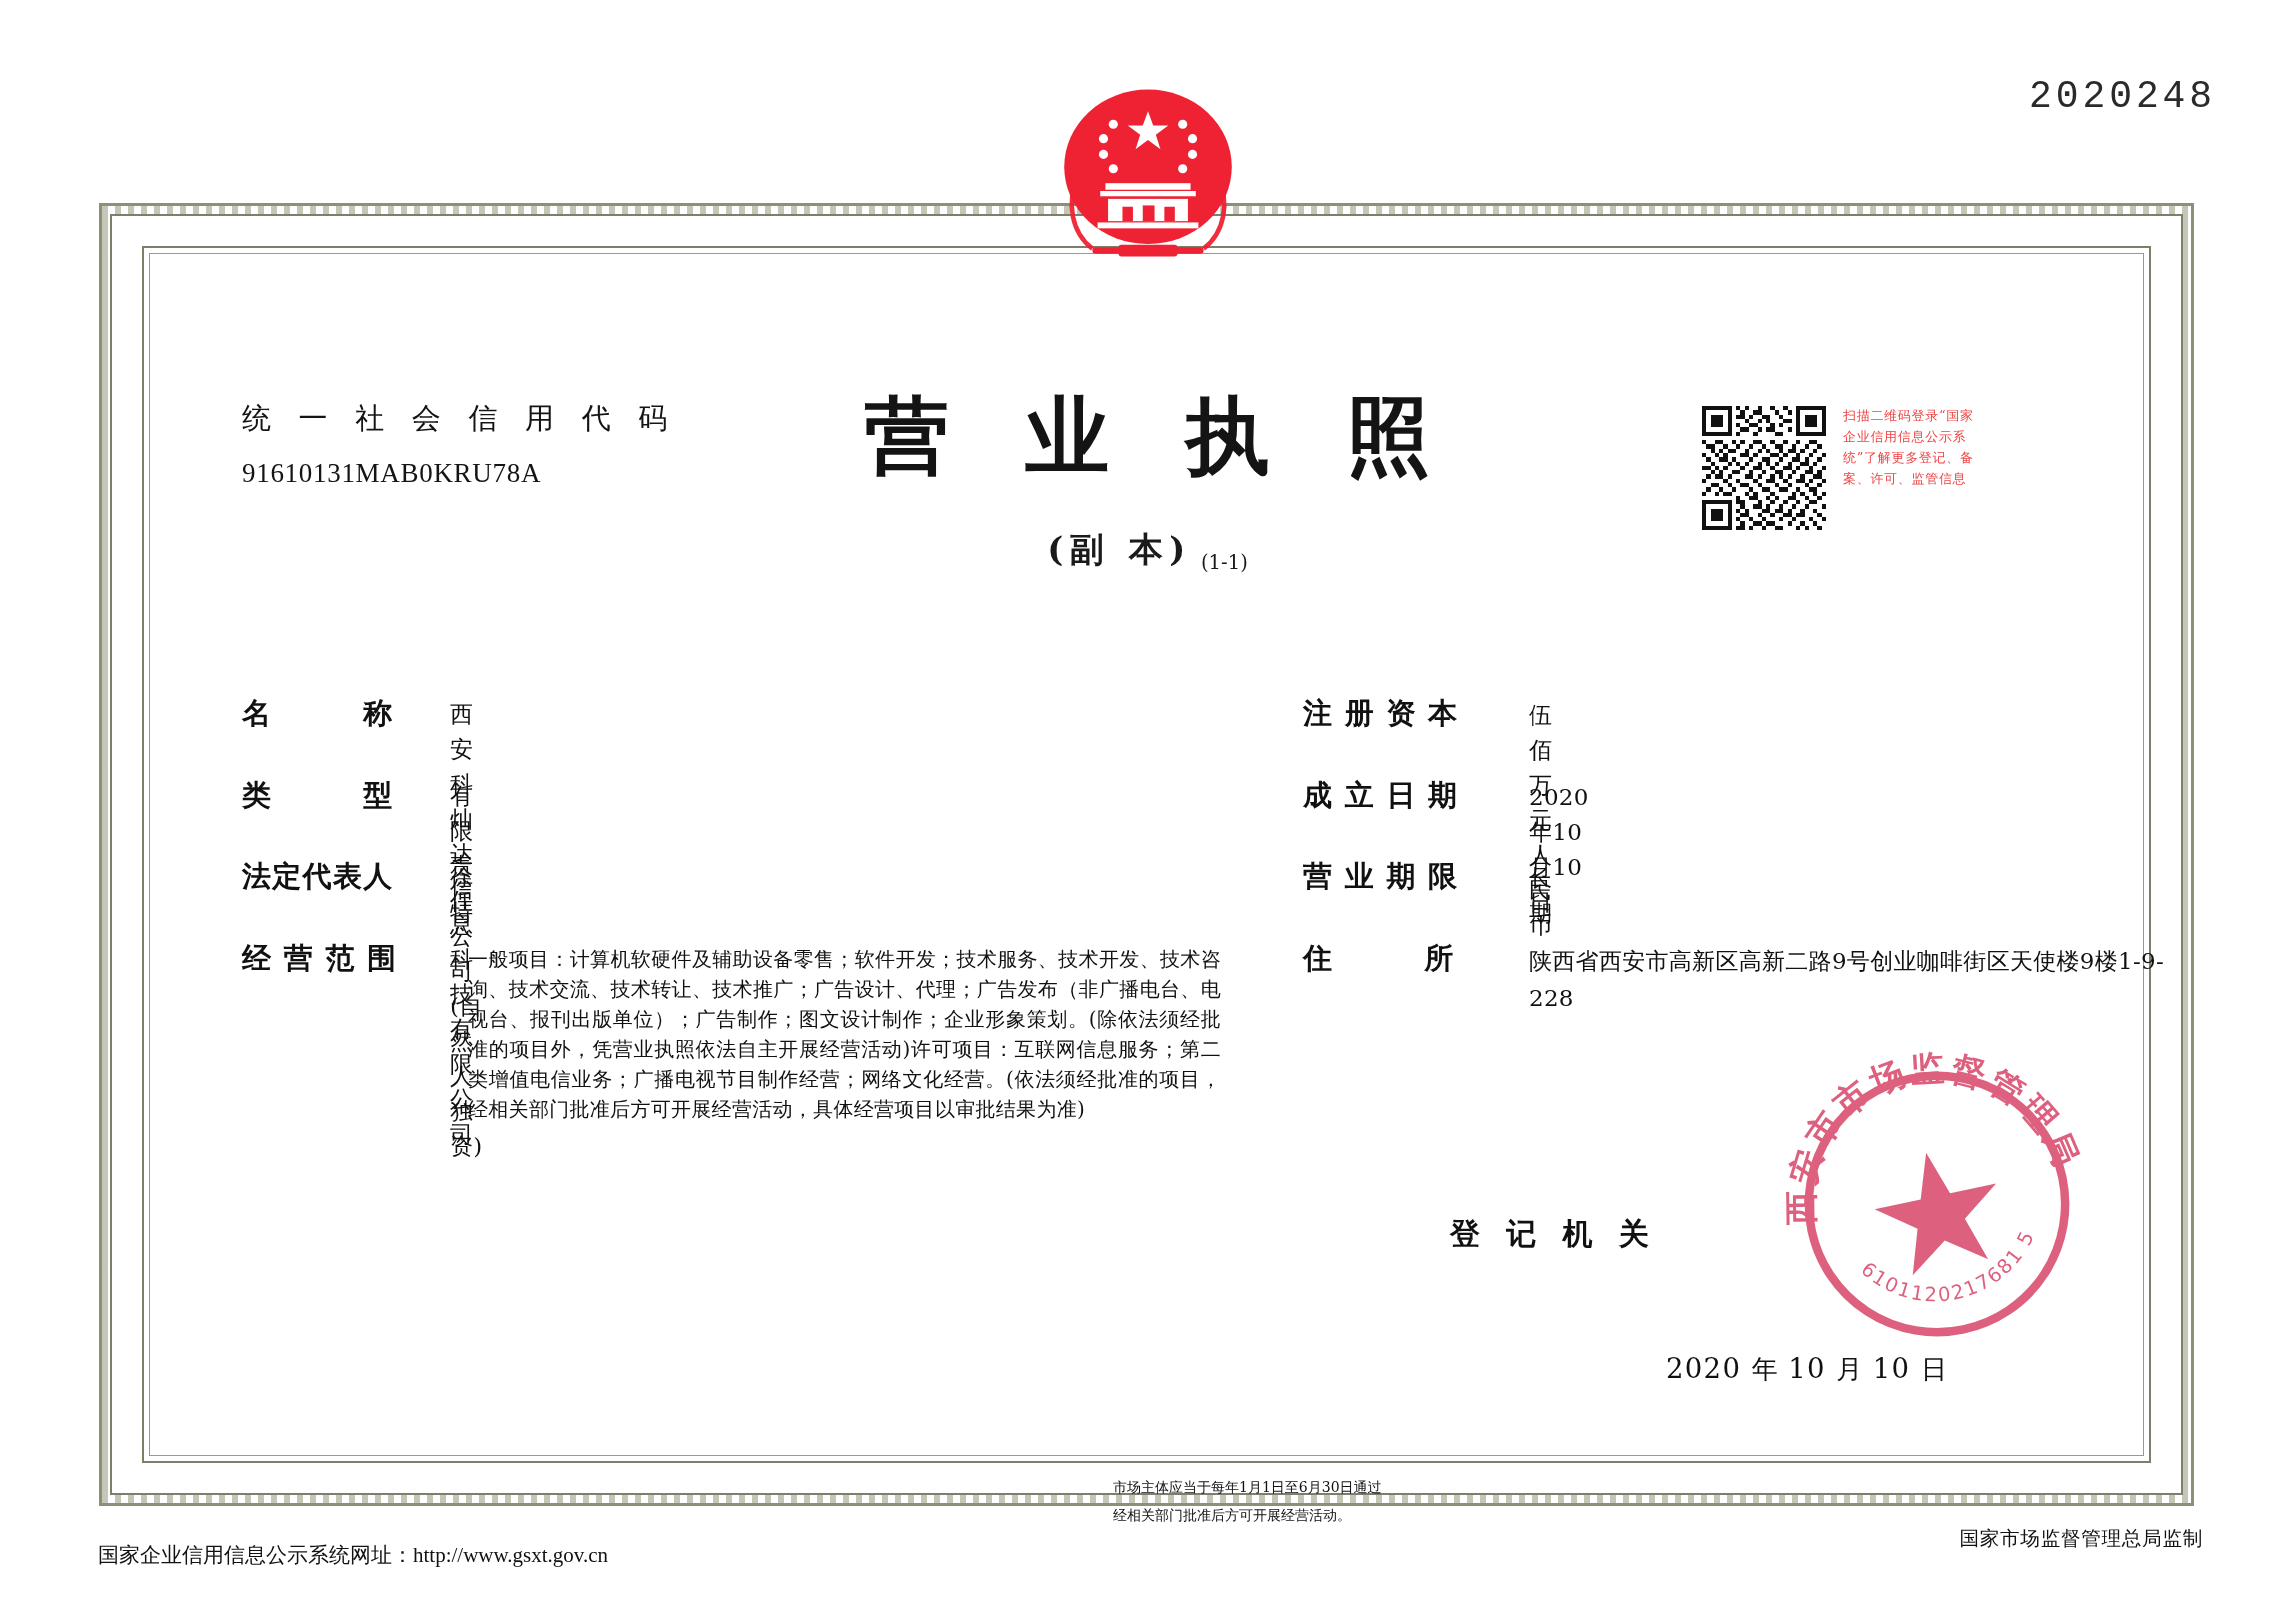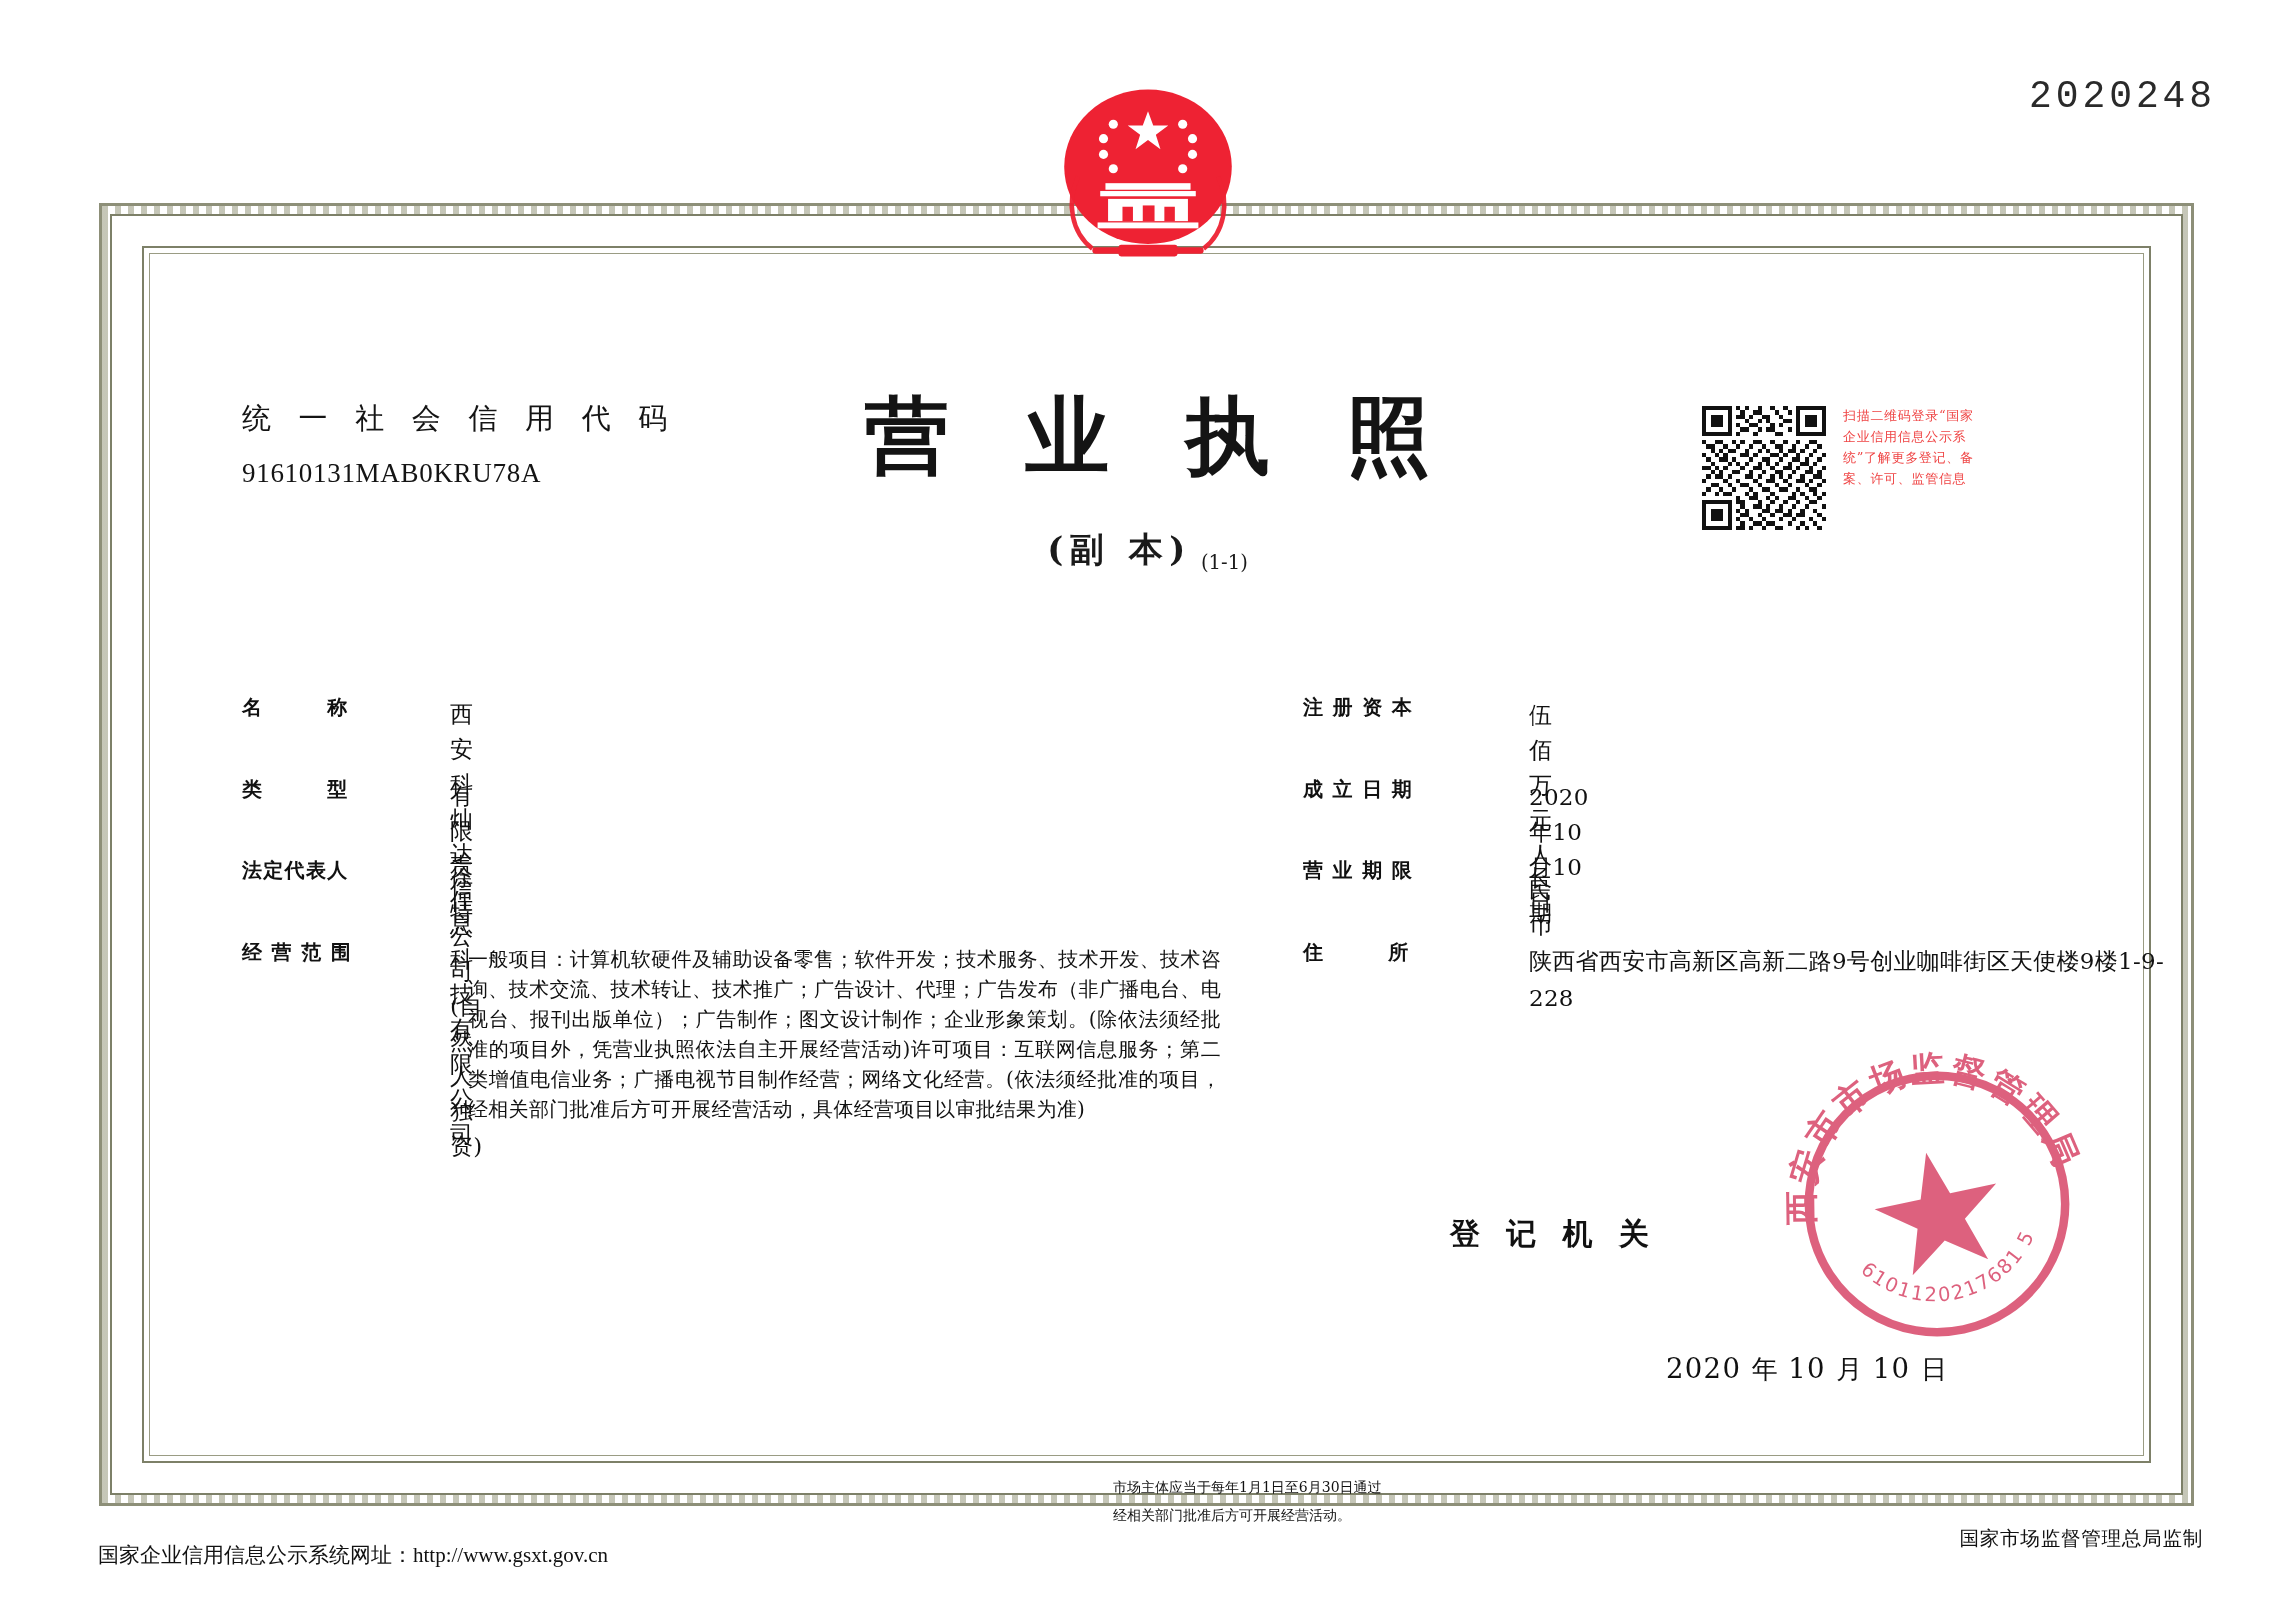--- a/index.html
+++ b/index.html
@@ -168,21 +168,21 @@
     font-family: "DejaVu Serif", serif;
     letter-spacing: 0.7px;
   }
 
   
   .field {
     position: absolute;
     font-family: "DejaVu Serif", serif;
   }
   .f-label {
-    font-size: 20px;
+    font-size: 29px;
     font-weight: bold;
     color: #111;
     letter-spacing: 1.3px;
     white-space: nowrap;
   }
   .f-value {
     font-size: 23px;
     color: #111;
     font-family: "DejaVu Serif", serif;
     letter-spacing: 0.3px;

